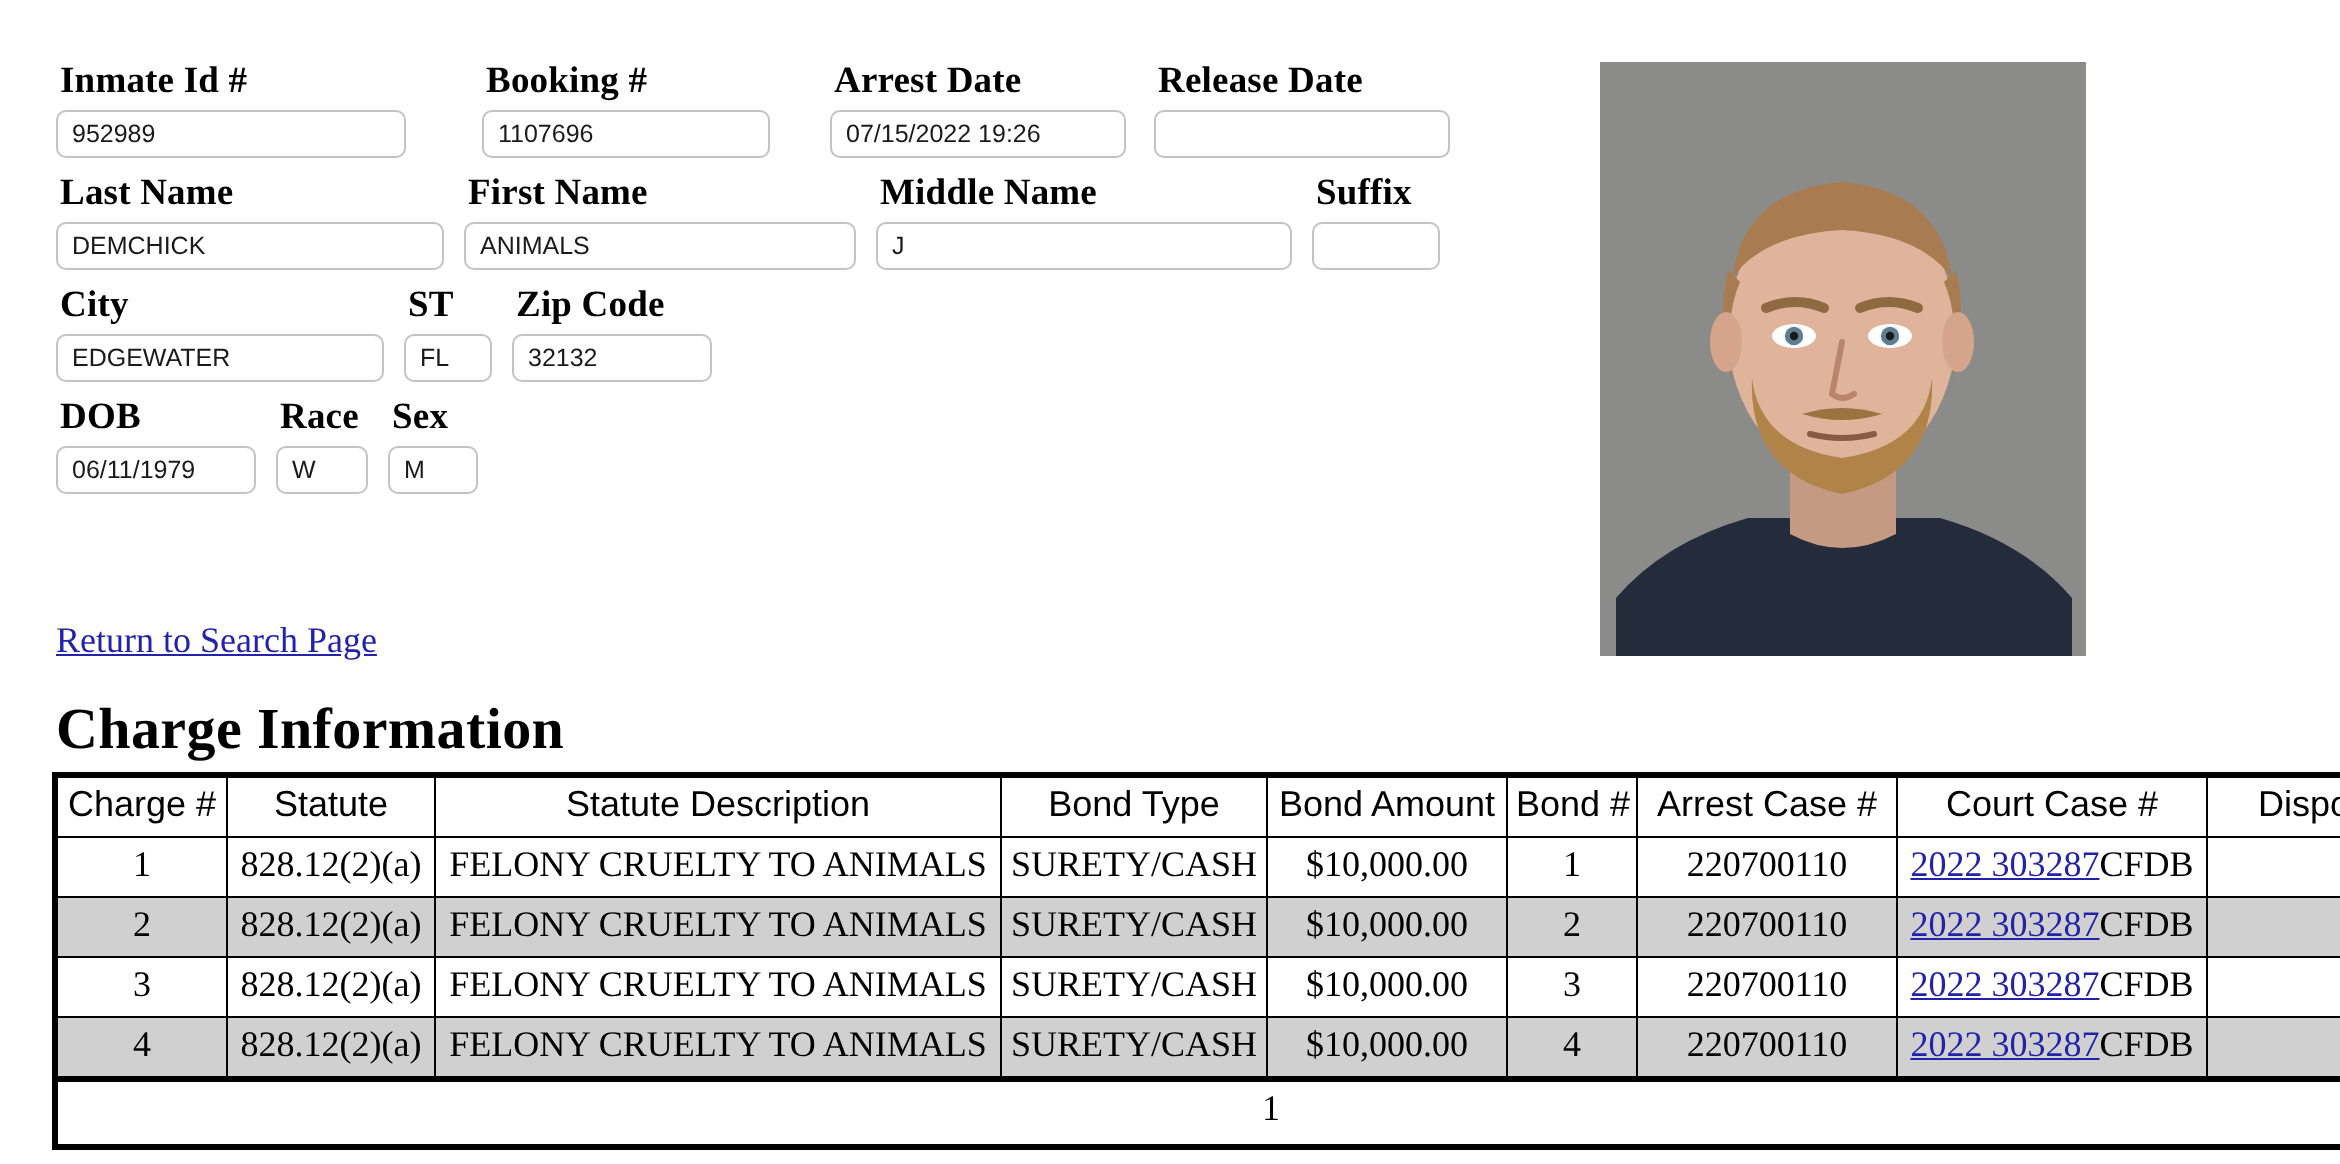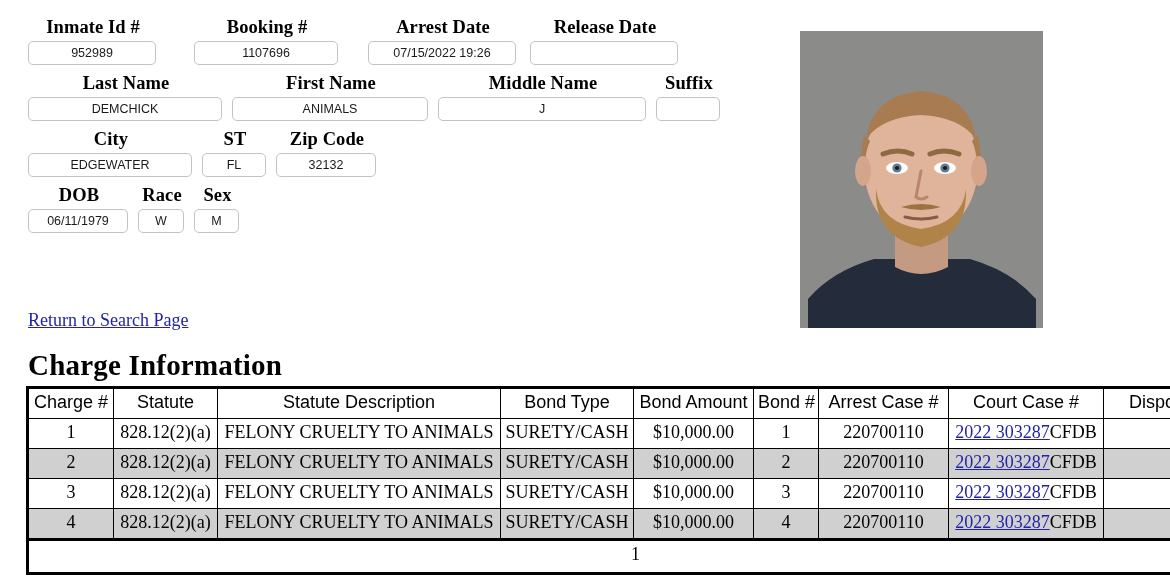--- a/index.html
+++ b/index.html
@@ -18,23 +18,22 @@
     position: relative;
     width: 1170px;
     height: 582px;
     overflow: hidden;
   }
 
   
   .form-area {
     position: absolute;
     left: 28px;
-    top: 16px;
+    top: 30px;
     width: 740px;
-    text-align: center;
   }
   .field-row {
     display: flex;
     align-items: flex-end;
     margin-bottom: 7px;
   }
 
   .field {
     display: flex;
     flex-direction: column;
@@ -59,32 +58,32 @@
     font-family: "Liberation Sans", "DejaVu Sans", sans-serif;
     font-size: 12.5px;
     line-height: 22px;
     color: #1a1a1a;
     padding: 0 7px;
     white-space: nowrap;
     overflow: hidden;
   }
 
   
-  .w-inmate   { width: 128px; }
+  .w-inmate   { width: 175px; }
   .w-booking  { width: 144px; }
   .w-bdate    { width: 148px; }
   .w-rdate    { width: 148px; }
   
   .w-last     { width: 194px; }
   .w-first    { width: 196px; }
   .w-middle   { width: 208px; }
   .w-suffix   { width: 64px; }
   
   .w-city     { width: 164px; }
-  .w-st       { width: 64px; }
+  .w-st       { width: 44px; }
   .w-zip      { width: 100px; }
   
   .w-dob      { width: 100px; }
   .w-race     { width: 46px; }
   .w-sex      { width: 45px; }
 
   
   .gap-lg { margin-right: 38px; }
   .gap-md { margin-right: 30px; }
   .gap-sm { margin-right: 14px; }

